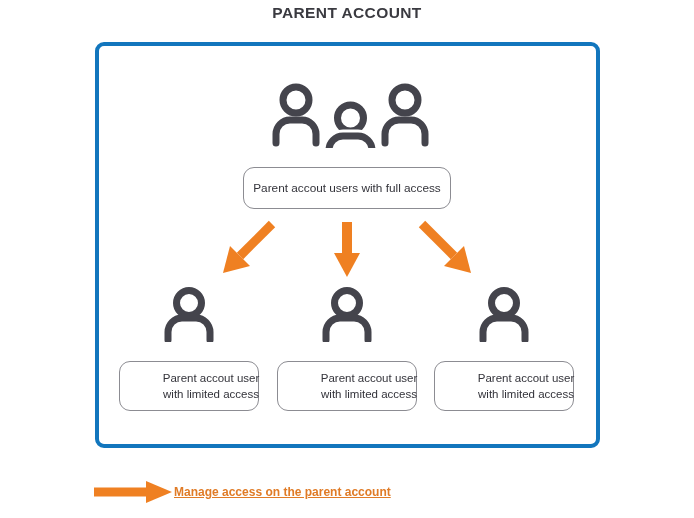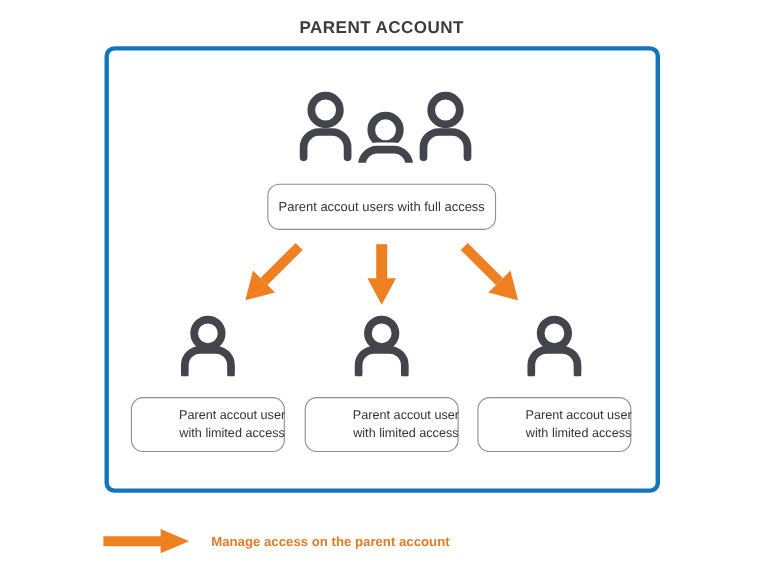--- a/index.html
+++ b/index.html
@@ -12,21 +12,21 @@
     height: 518px;
     position: relative;
     overflow: hidden;
     font-family: "Liberation Sans", sans-serif;
   }
 
   
   #diagram-title {
     position: absolute;
     left: 0;
-    top: 17px;
+    top: 4px;
     width: 694px;
     text-align: center;
     font-size: 15.5px;
     font-weight: bold;
     letter-spacing: 0.4px;
     color: #3a3a40;
   }
 
   
   #parent-account-container {
@@ -112,25 +112,25 @@
     height: 24px;
     display: flex;
     align-items: center;
   }
   #legend-arrow-icon {
     width: 82px;
     height: 22px;
     flex: none;
   }
   #legend-label {
-    margin-left: 18px;
     color: #e07b26;
     font-size: 12px;
     font-weight: bold;
     white-space: nowrap;
+    text-decoration: underline;
   }
 </style>
 </head>
 <body>
 
 <div id="diagram-title">PARENT ACCOUNT</div>
 
 <div id="parent-account-container"></div>
 
 <div id="group-icon">

